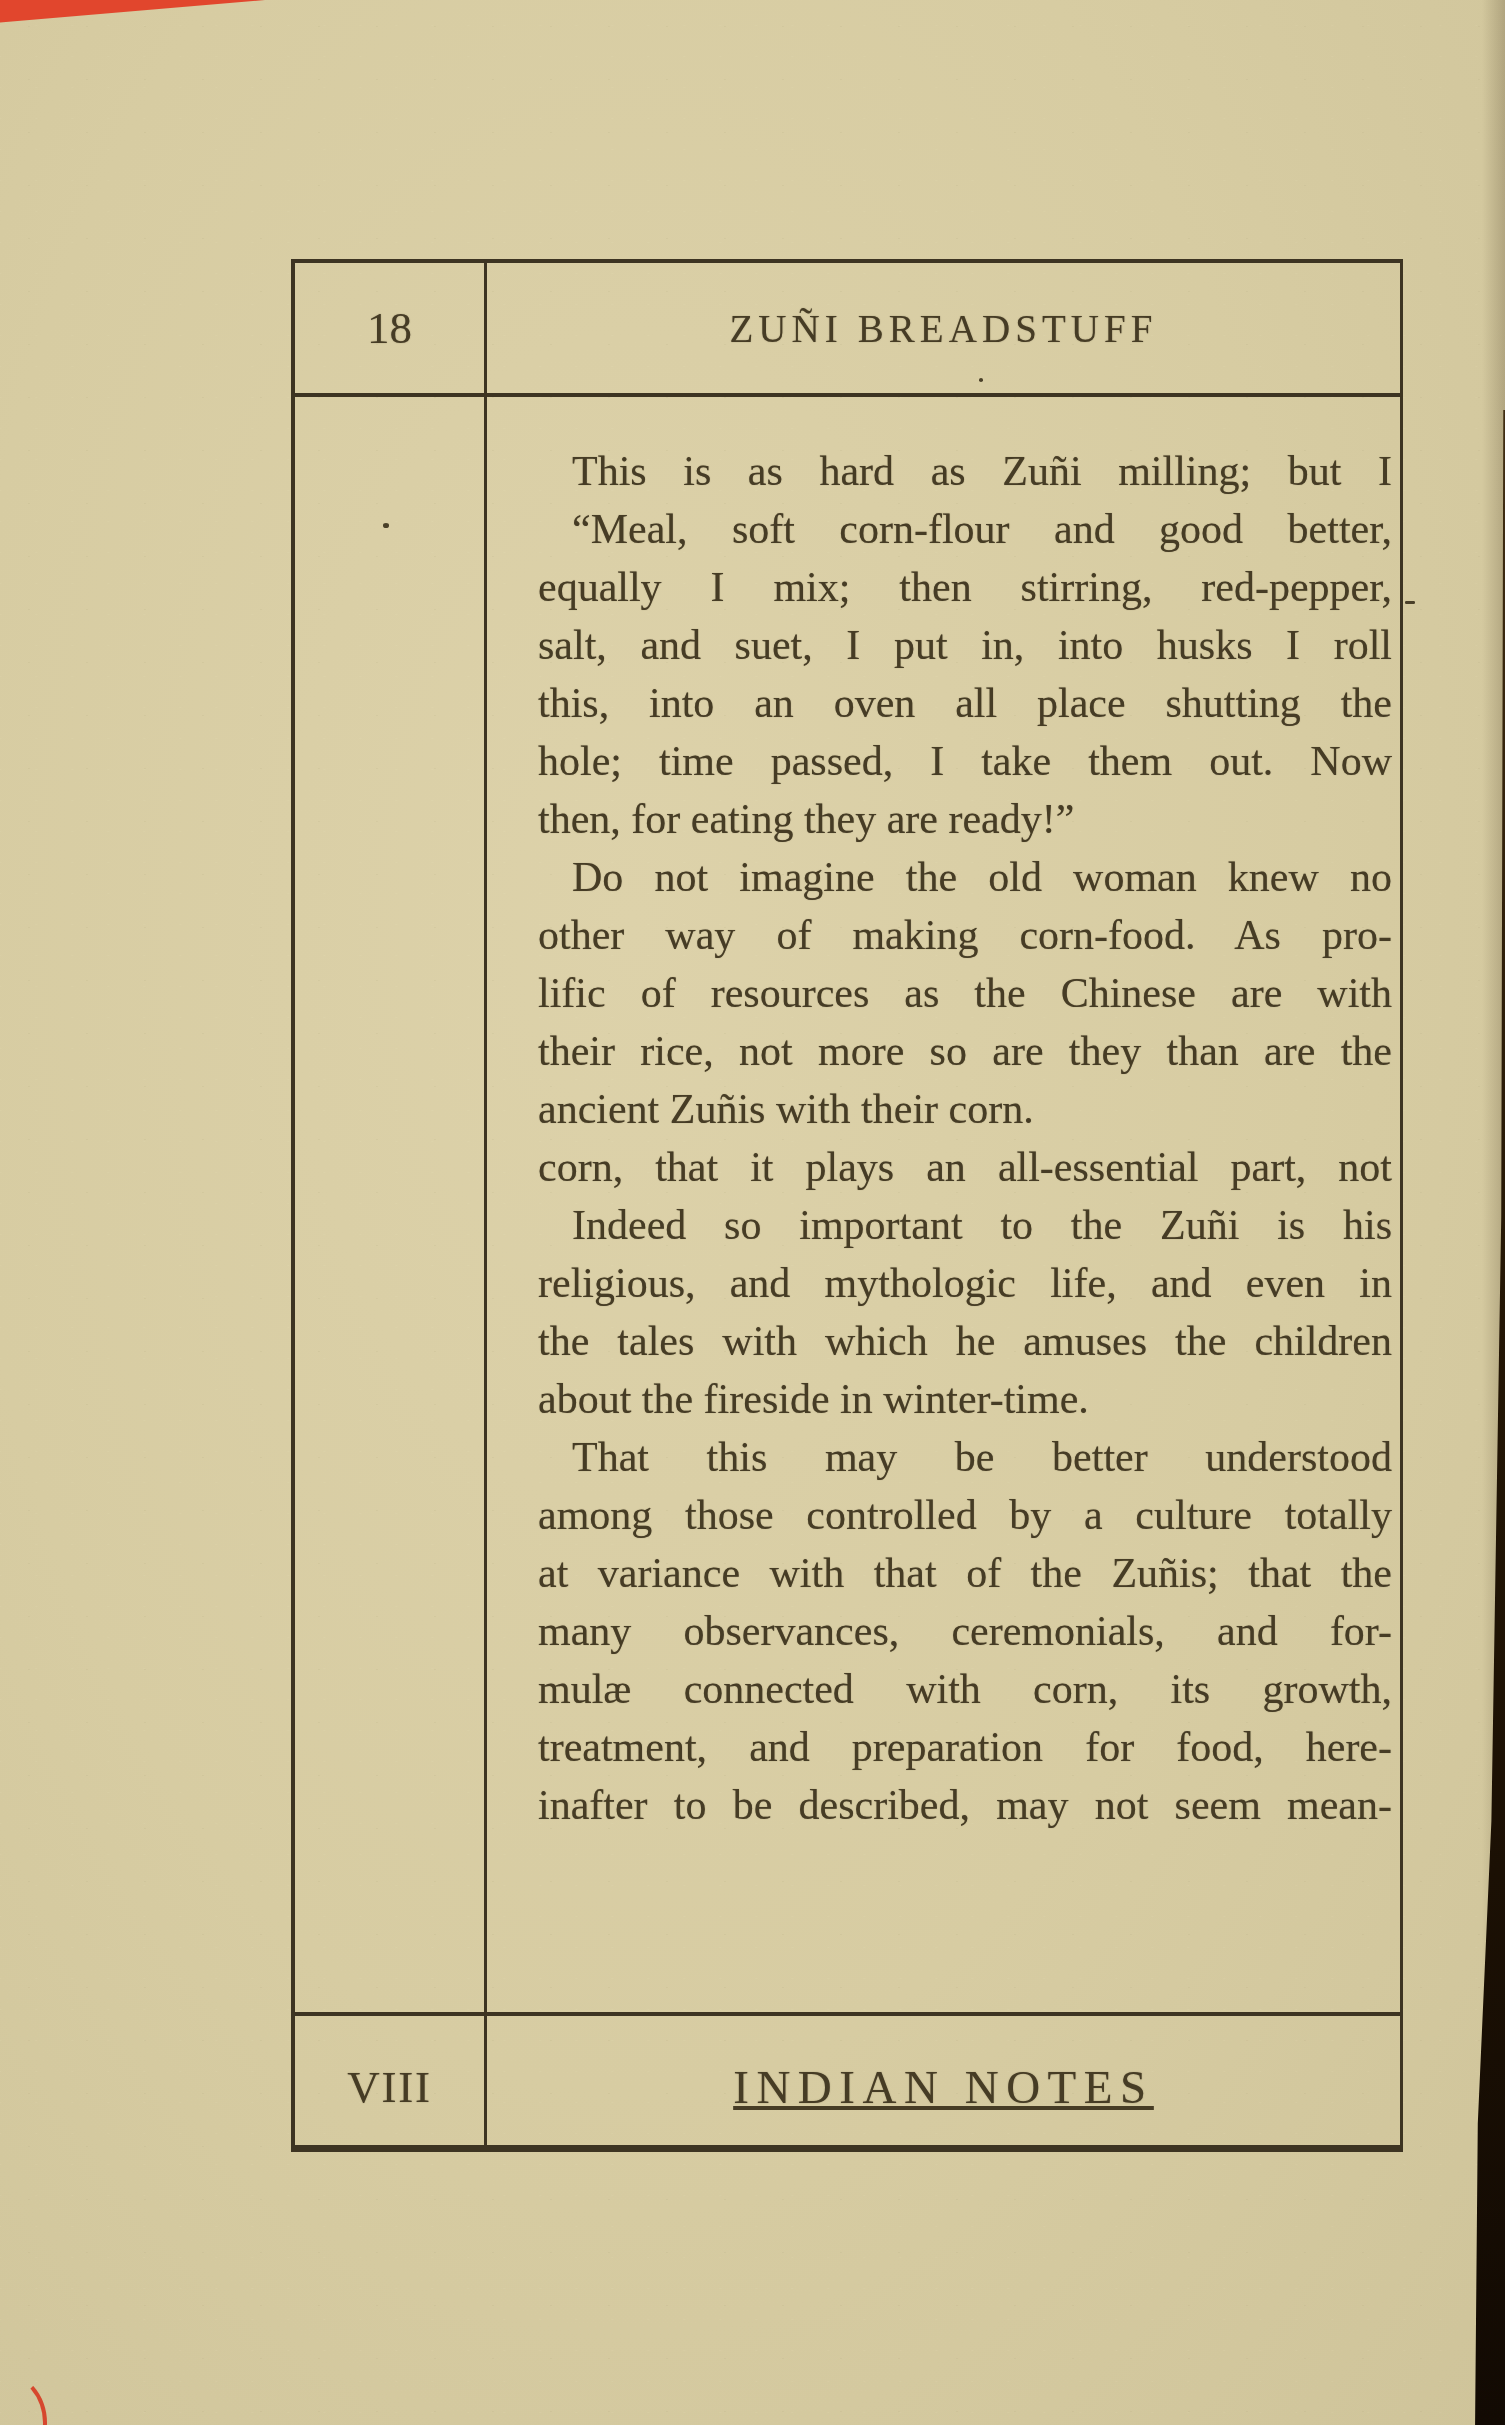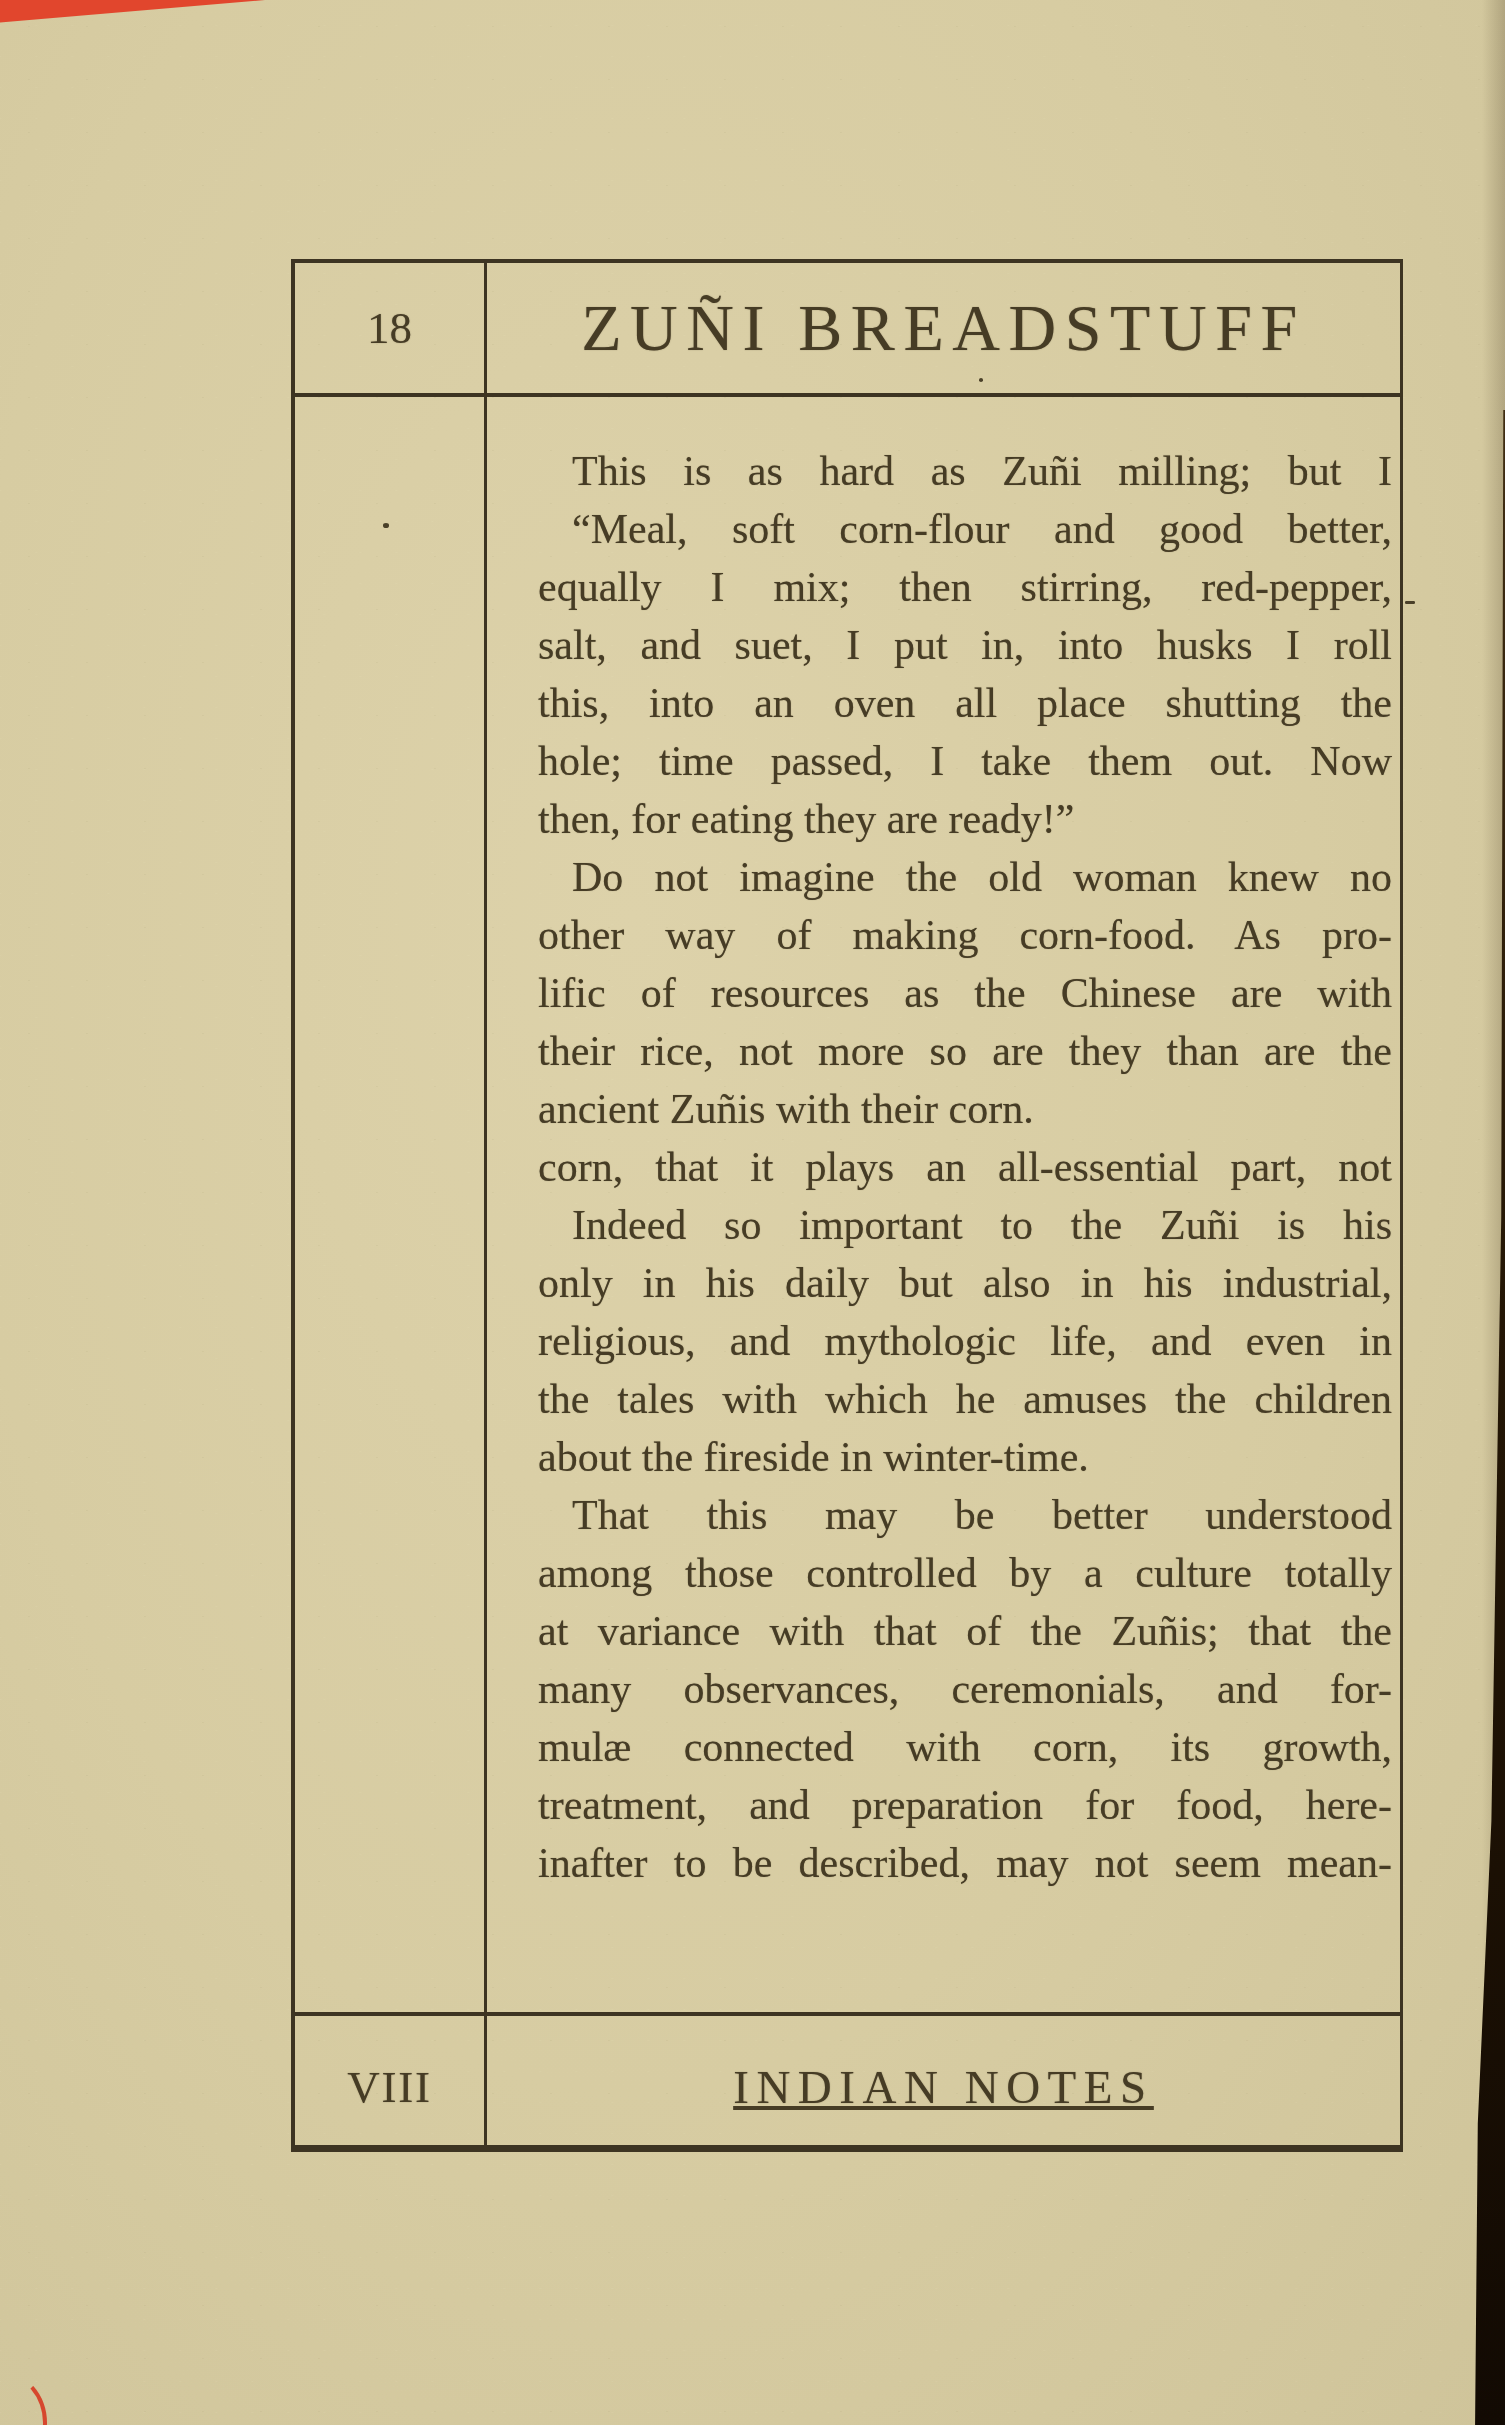--- a/index.html
+++ b/index.html
@@ -27,21 +27,21 @@
   }
   .vsep{position:absolute;left:189px;top:0;bottom:0;width:3px;background:#3d3422;}
   .hsep{position:absolute;left:0;right:0;height:4.2px;background:#3d3422;}
   .hsep.top{top:130px;}
   .hsep.bottom{top:1749px;}
   .cell{
     position:absolute;display:flex;align-items:center;justify-content:center;
     color:#463c25;text-shadow:0 0 1.2px rgba(62,52,30,.45);
   }
   .head-left{left:0;top:0;width:189px;height:130px;font-size:45px;}
-  .head-main{left:192px;right:0;top:0;height:130px;font-size:66px;letter-spacing:.13em;}
+  .head-main{left:192px;right:0;top:0;height:130px;font-size:39px;letter-spacing:.13em;}
   .foot-left{left:0;top:1753px;width:189px;height:142px;font-size:45px;letter-spacing:.04em;text-align:center;}
   .foot-main{left:192px;right:0;top:1753px;height:142px;font-size:47px;letter-spacing:.16em;text-decoration:underline;}
   .body-text{
     position:absolute;left:210px;top:179px;width:887px;
     font-size:42px;line-height:58px;color:#463c25;
     text-shadow:0 0 0.9px rgba(62,52,30,.5);
   }
   .line{text-align:justify;margin-left:33px;}
   .line.just{text-align-last:justify;-moz-text-align-last:justify;}
   .line.last{text-align-last:left;}
@@ -98,21 +98,20 @@
         <div>
           <div class="line indent just">Do not imagine the old woman knew no</div>
           <div class="line just">other way of making corn-food. As pro-</div>
           <div class="line just">lific of resources as the Chinese are with</div>
           <div class="line just">their rice, not more so are they than are the</div>
           <div class="line last">ancient Zuñis with their corn.</div>
         </div>
         <div>
           <div class="line just">corn, that it plays an all-essential part, not</div>
           <div class="line indent just">Indeed so important to the Zuñi is his</div>
-          <div class="line just">only in his daily but also in his industrial,</div>
           <div class="line just">religious, and mythologic life, and even in</div>
           <div class="line just">the tales with which he amuses the children</div>
           <div class="line last">about the fireside in winter-time.</div>
         </div>
         <div>
           <div class="line indent just">That this may be better understood</div>
           <div class="line just">among those controlled by a culture totally</div>
           <div class="line just">at variance with that of the Zuñis; that the</div>
           <div class="line just">many observances, ceremonials, and for-</div>
           <div class="line just">mulæ connected with corn, its growth,</div>

